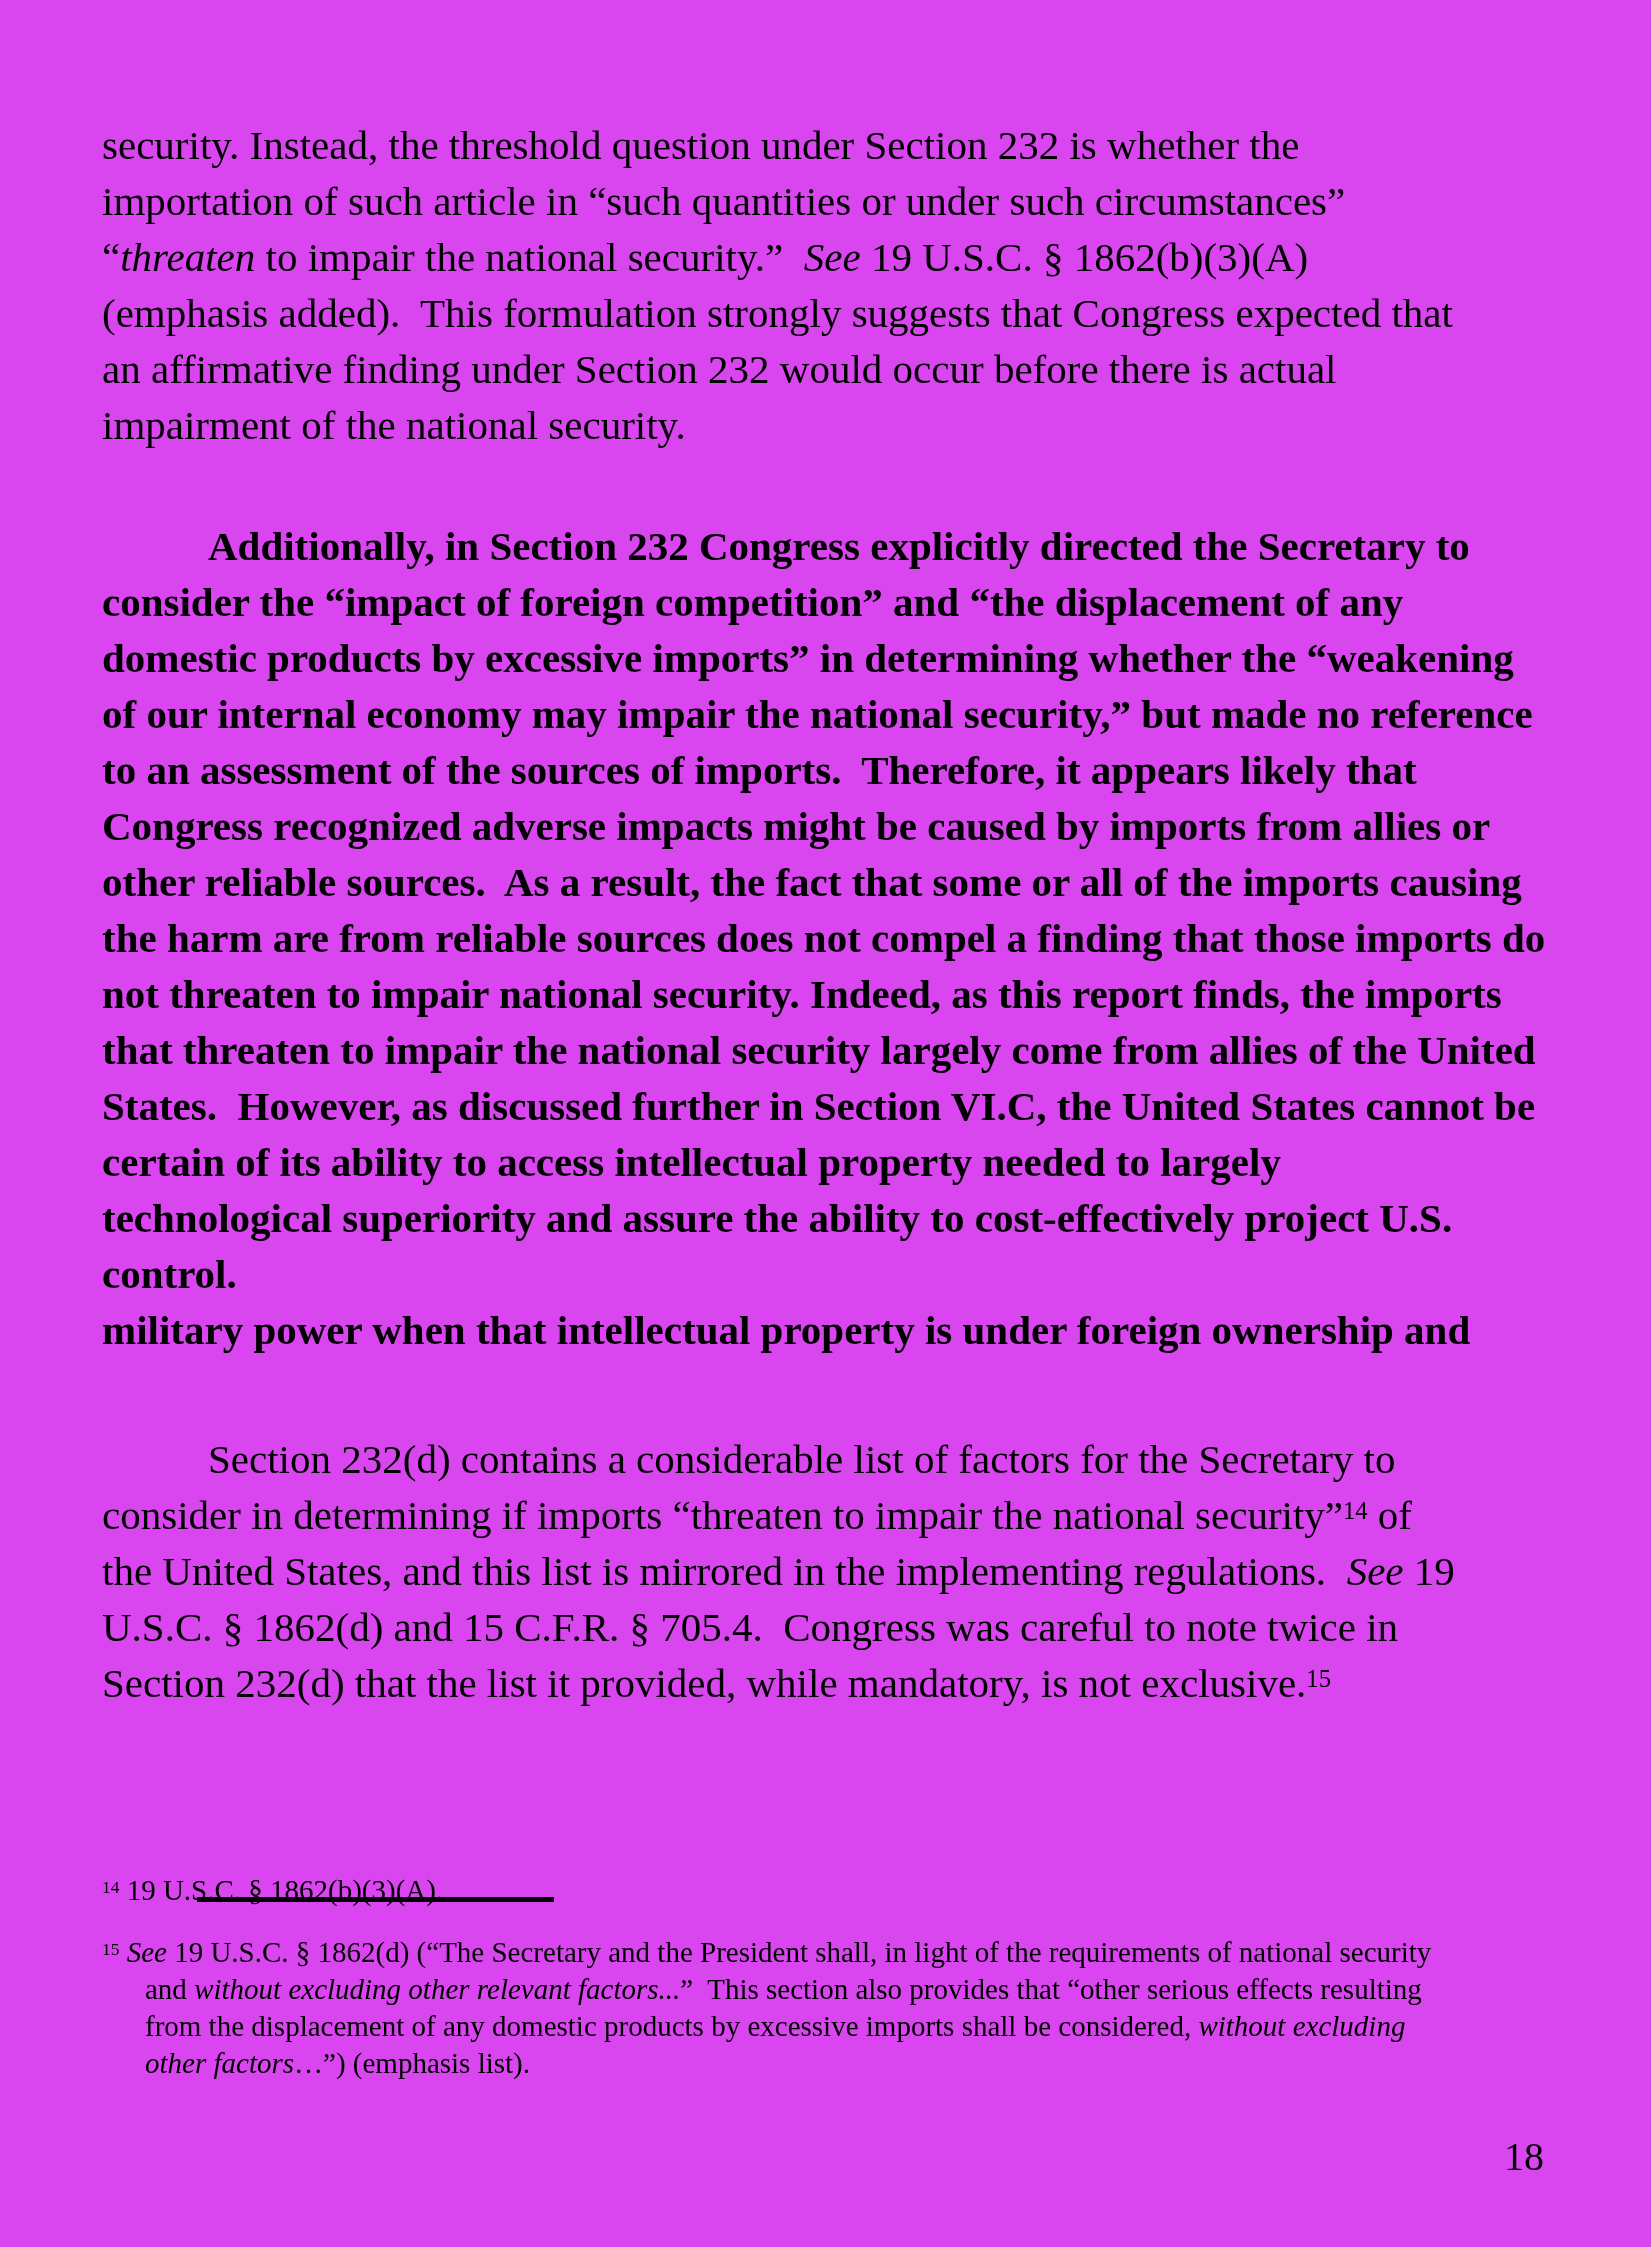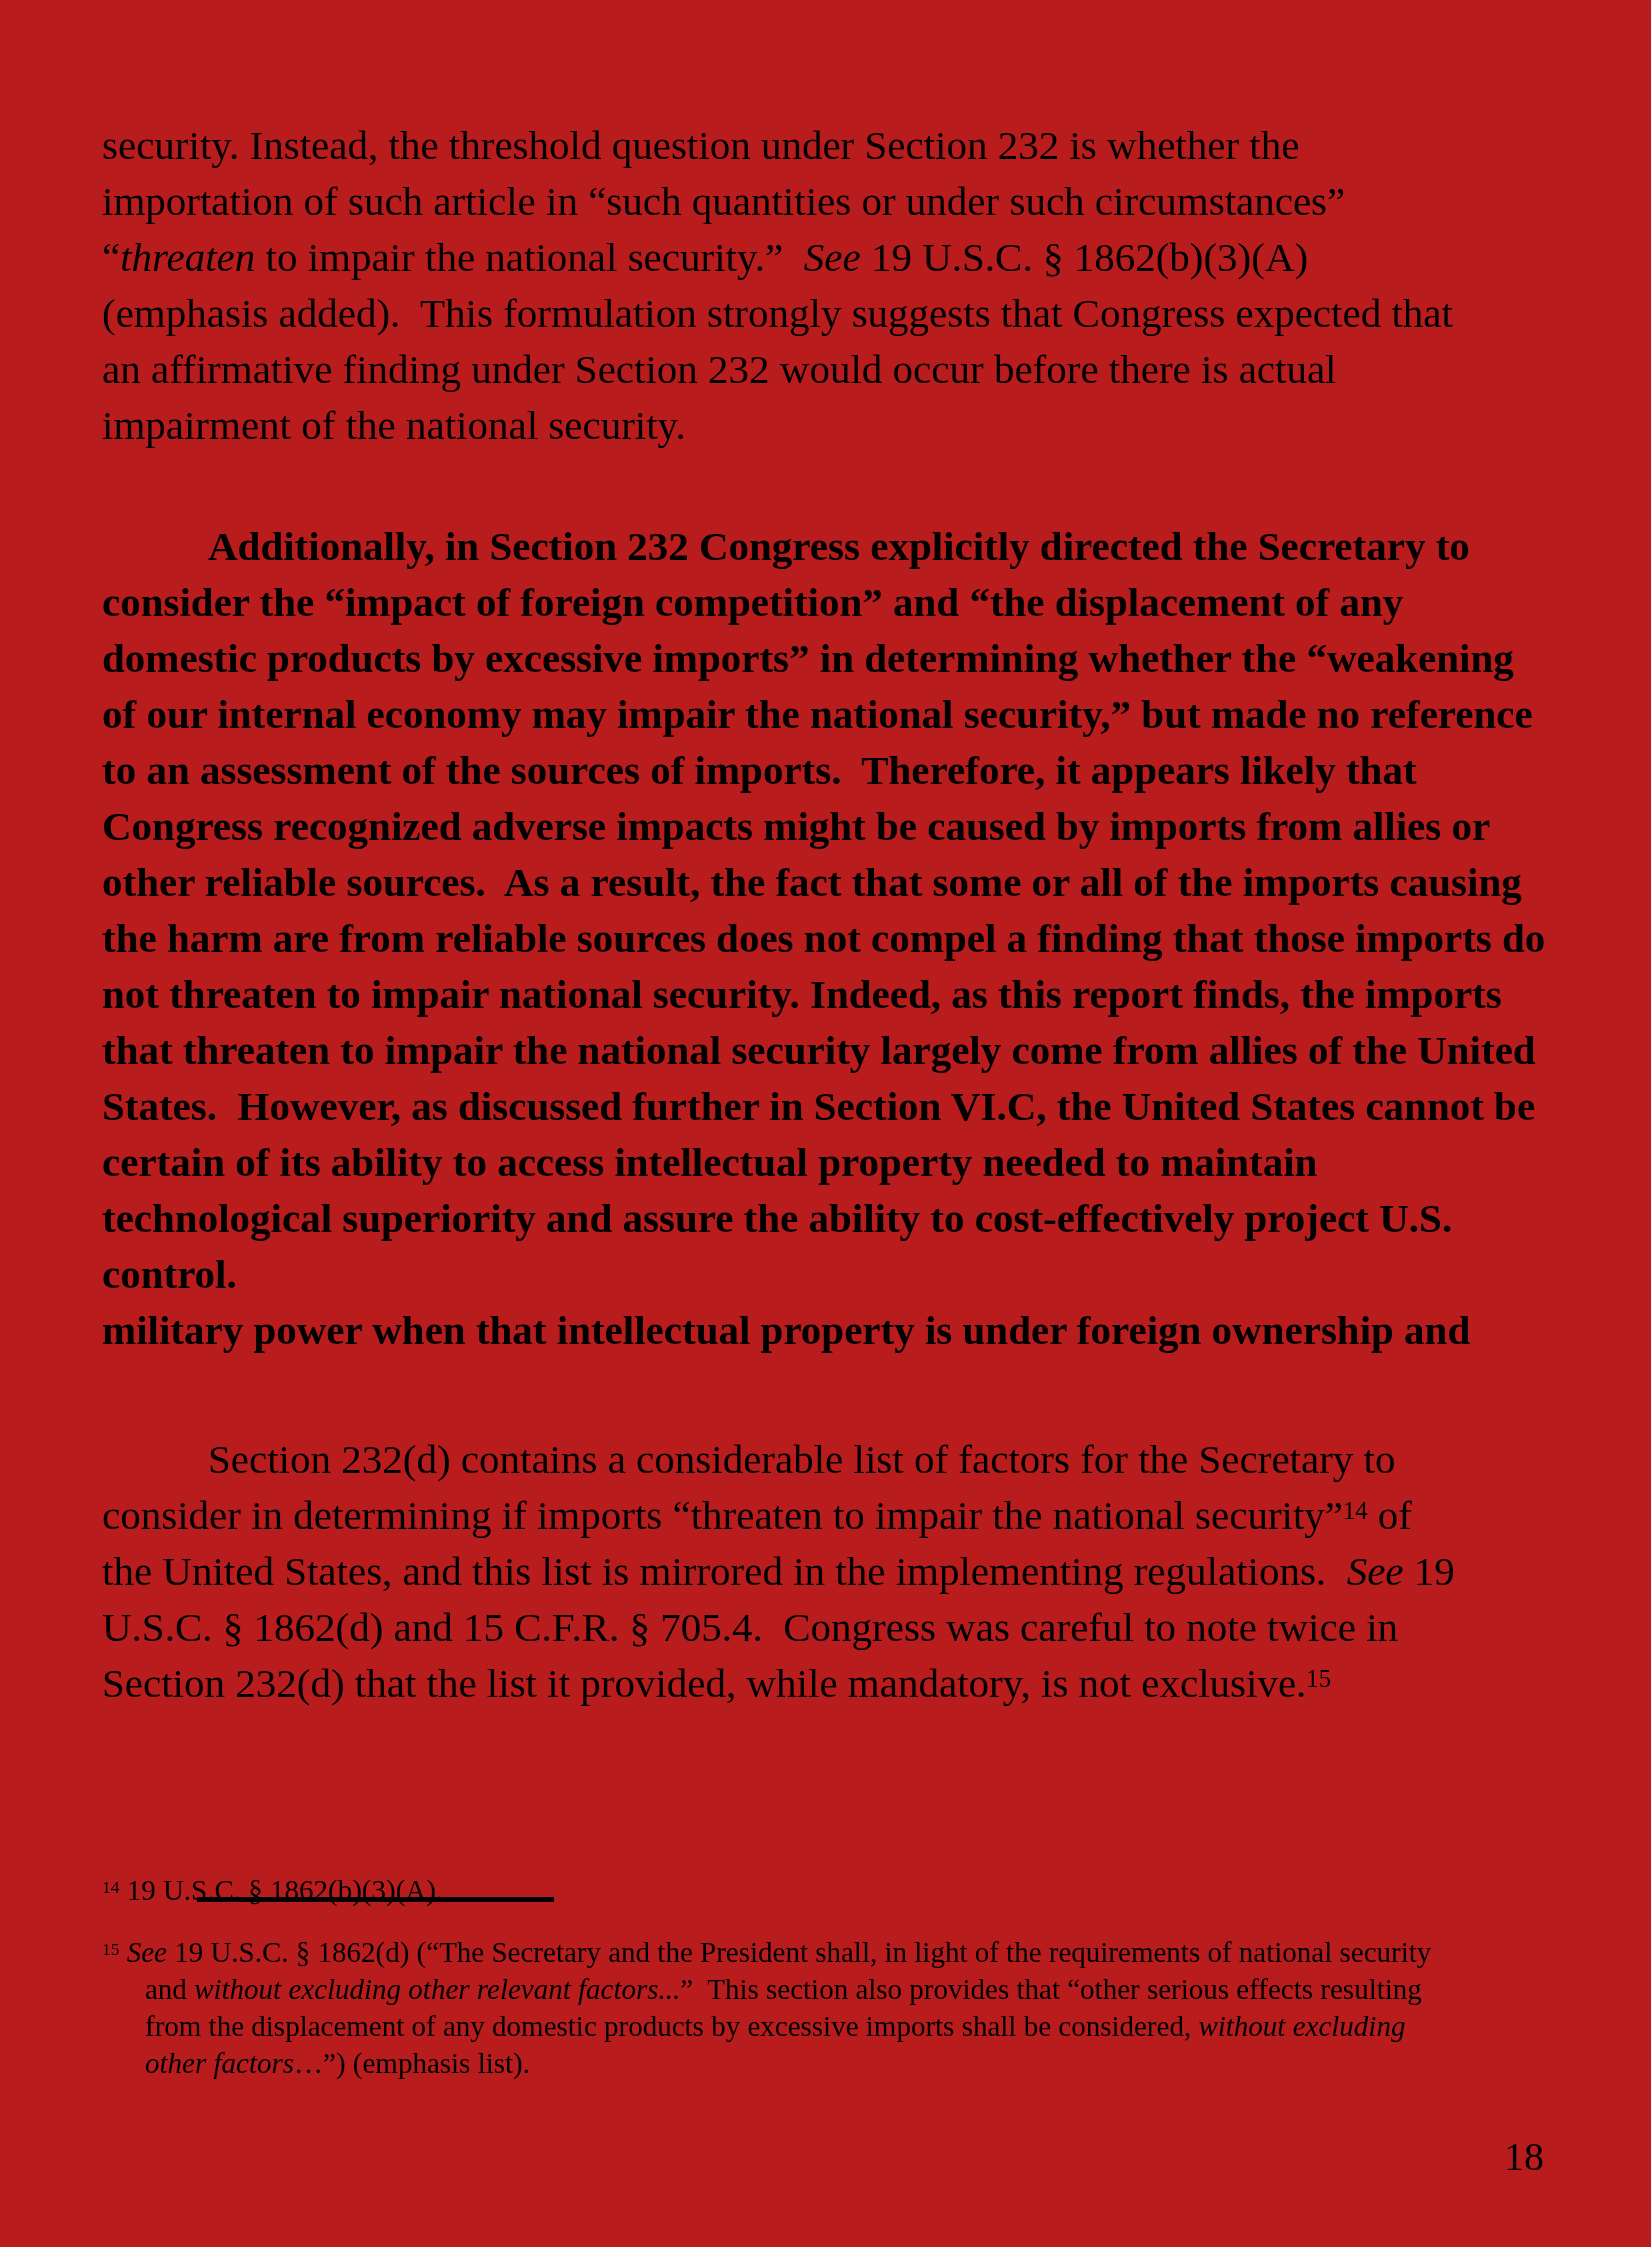--- a/index.html
+++ b/index.html
@@ -1,21 +1,21 @@
 <!DOCTYPE html>
 <html style="font-size:14.5px"><head>
 <meta charset="utf-8">
 <style>
   html, body { margin: 0; padding: 0; background: #e8e8e8; }
   .page {
     position: relative;
     width: 1652px;
     height: 2248px;
     margin: 0 auto;
-    background: #b91c1c;
+    background: #d946ef;
     color: #000000;
     font-family: "Liberation Serif", "DejaVu Serif", serif;
     overflow: hidden;
   }
   .content {
     position: absolute;
     left: 102px;
     top: 0;
     width: 1451px;
     font-size: 41px;
@@ -81,21 +81,21 @@
         <div class="line"><span>consider the “impact of foreign competition” and “the displacement of any</span></div>
         <div class="line"><span>domestic products by excessive imports” in determining whether the “weakening</span></div>
         <div class="line"><span>of our internal economy may impair the national security,” but made no reference</span></div>
         <div class="line"><span>to an assessment of the sources of imports.  Therefore, it appears likely that</span></div>
         <div class="line"><span>Congress recognized adverse impacts might be caused by imports from allies or</span></div>
         <div class="line"><span>other reliable sources.  As a result, the fact that some or all of the imports causing</span></div>
         <div class="line"><span>the harm are from reliable sources does not compel a finding that those imports do</span></div>
         <div class="line"><span>not threaten to impair national security. Indeed, as this report finds, the imports</span></div>
         <div class="line"><span>that threaten to impair the national security largely come from allies of the United</span></div>
         <div class="line"><span>States.  However, as discussed further in Section VI.C, the United States cannot be</span></div>
-        <div class="line"><span>certain of its ability to access intellectual property needed to maintain</span></div>
+        <div class="line"><span>certain of its ability to access intellectual property needed to largely</span></div>
         <div class="line"><span>technological superiority and assure the ability to cost-effectively project U.S.</span></div>
         <div class="line"><span>control.</span></div>
         <div class="line"><span>military power when that intellectual property is under foreign ownership and</span></div>
       </div>
       <div class="para indented" id="p3">
         <div class="line"><span>Section 232(d) contains a considerable list of factors for the Secretary to</span></div>
         <div class="line"><span>consider in determining if imports “threaten to impair the national security”</span><span class="sup">14</span><span> of</span></div>
         <div class="line"><span>the United States, and this list is mirrored in the implementing regulations.  </span><span class="it">See</span><span> 19</span></div>
         <div class="line"><span>U.S.C. § 1862(d) and 15 C.F.R. § 705.4.  Congress was careful to note twice in</span></div>
         <div class="line"><span>Section 232(d) that the list it provided, while mandatory, is not exclusive.</span><span class="sup">15</span></div>

